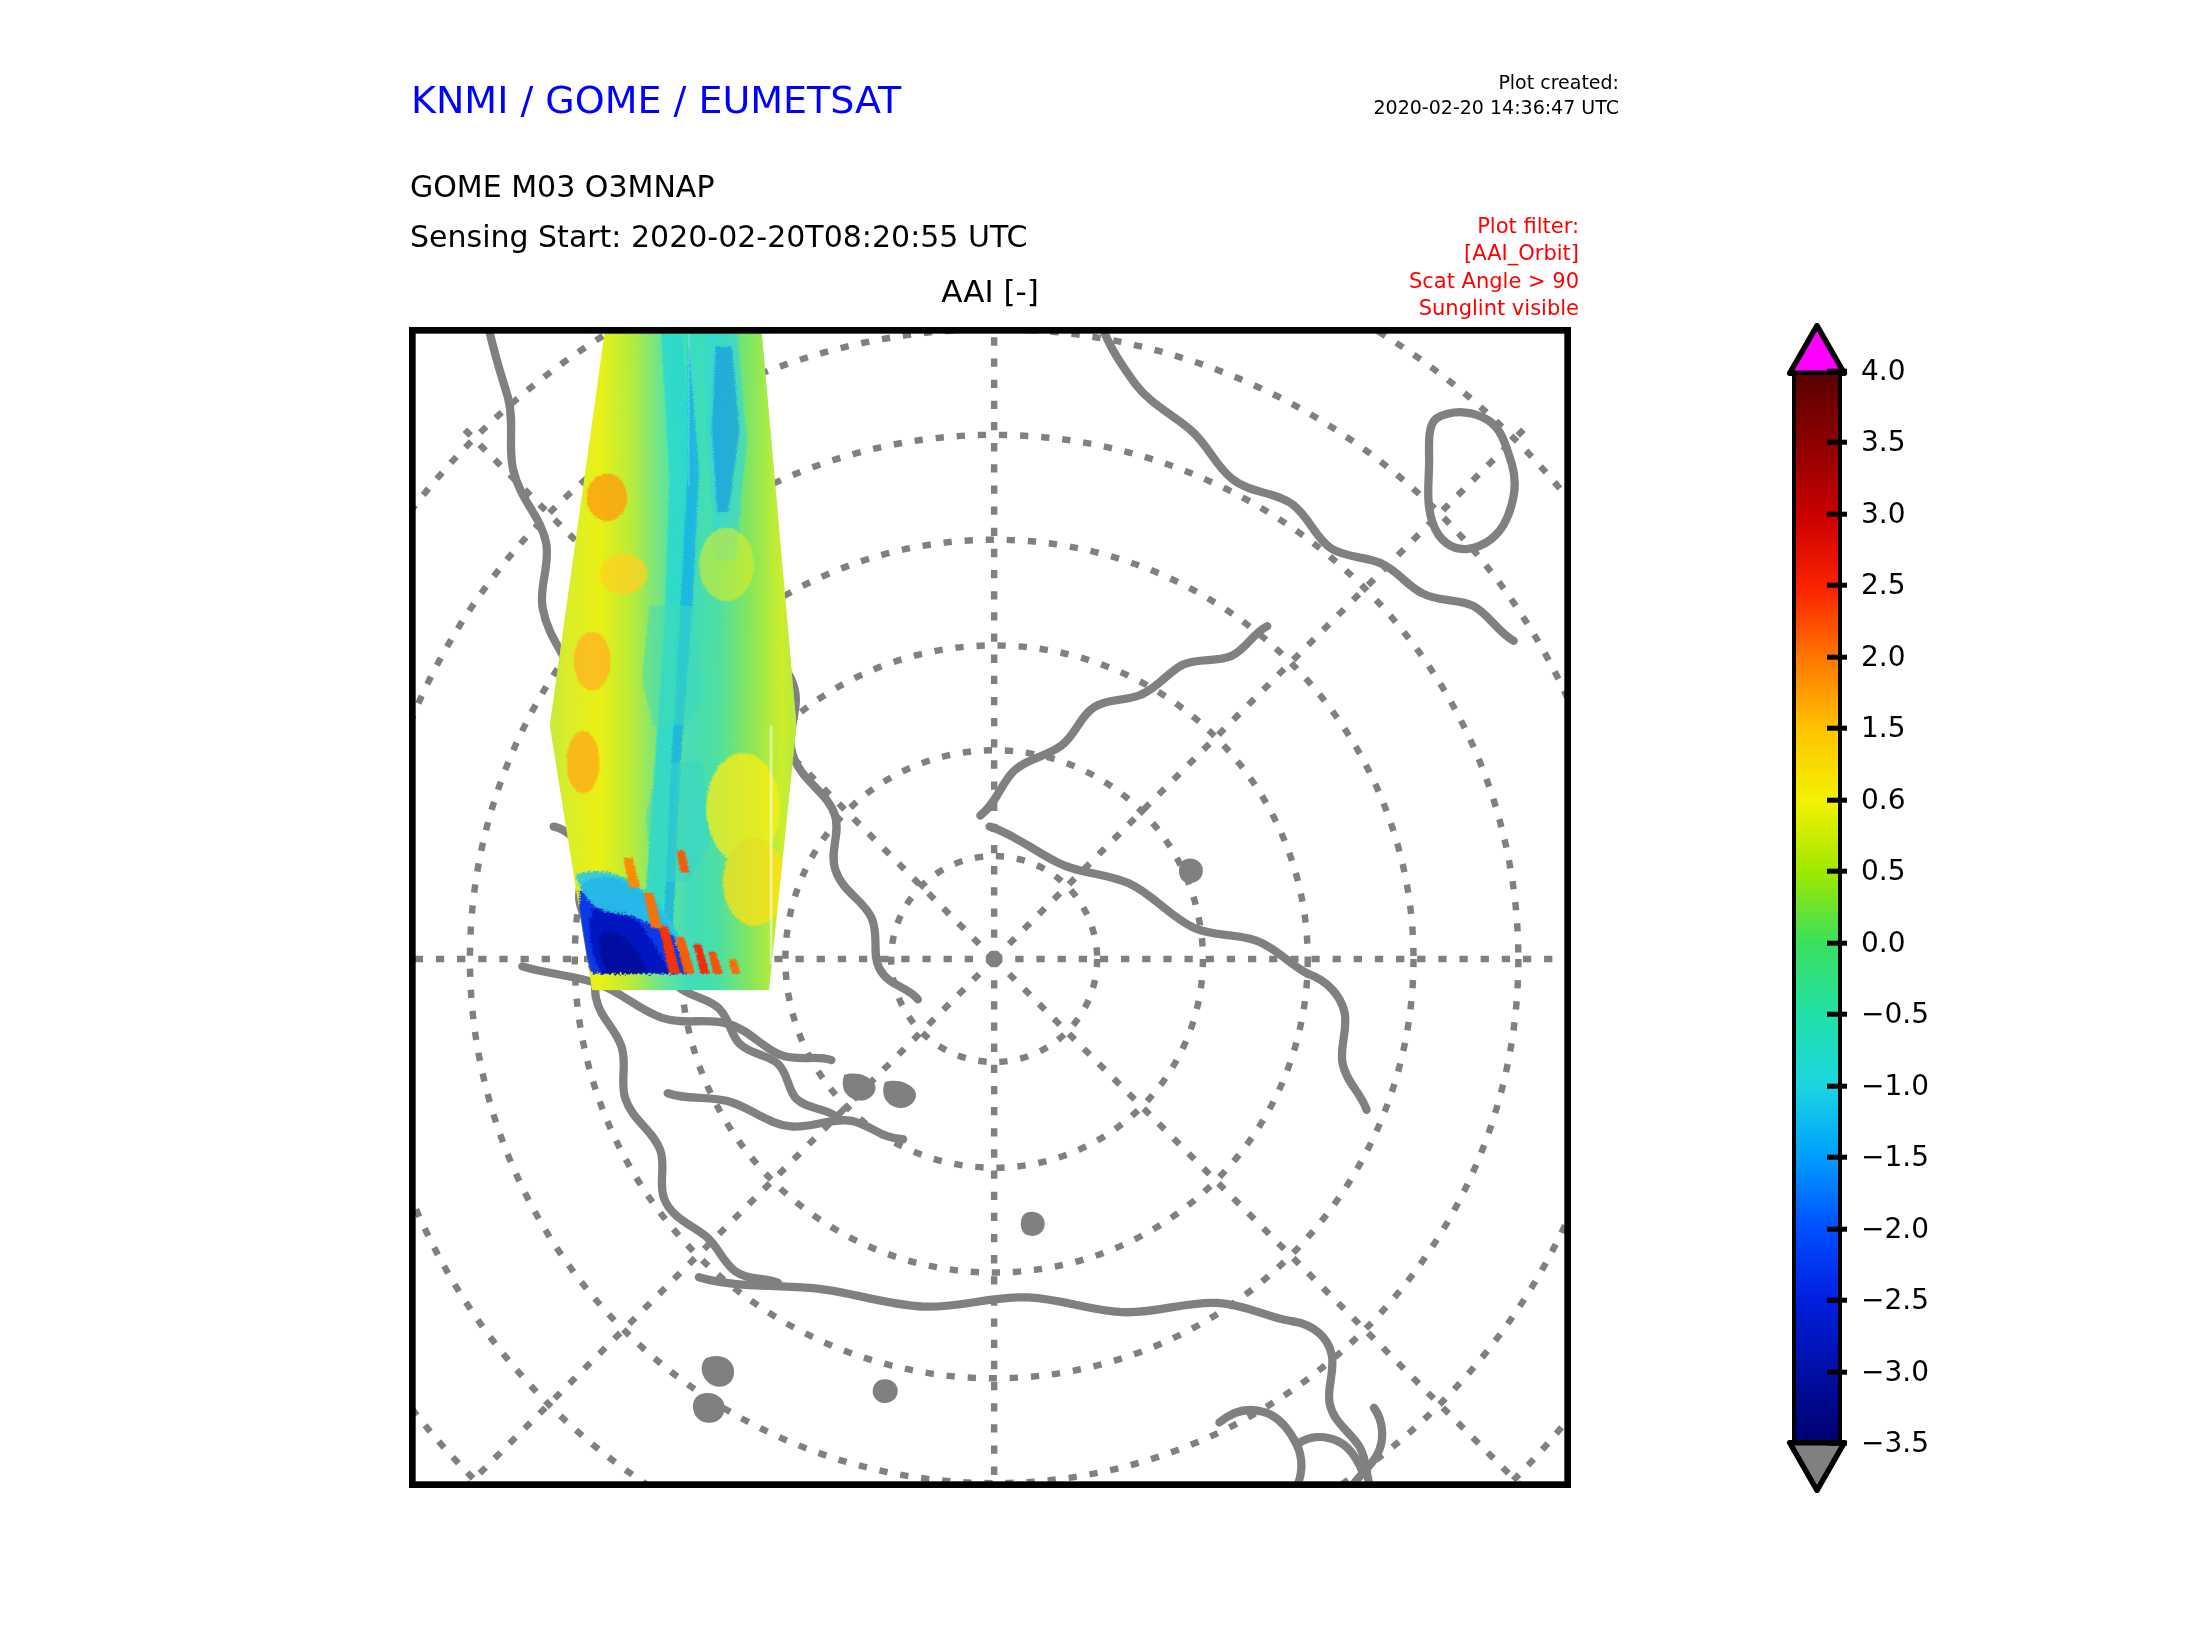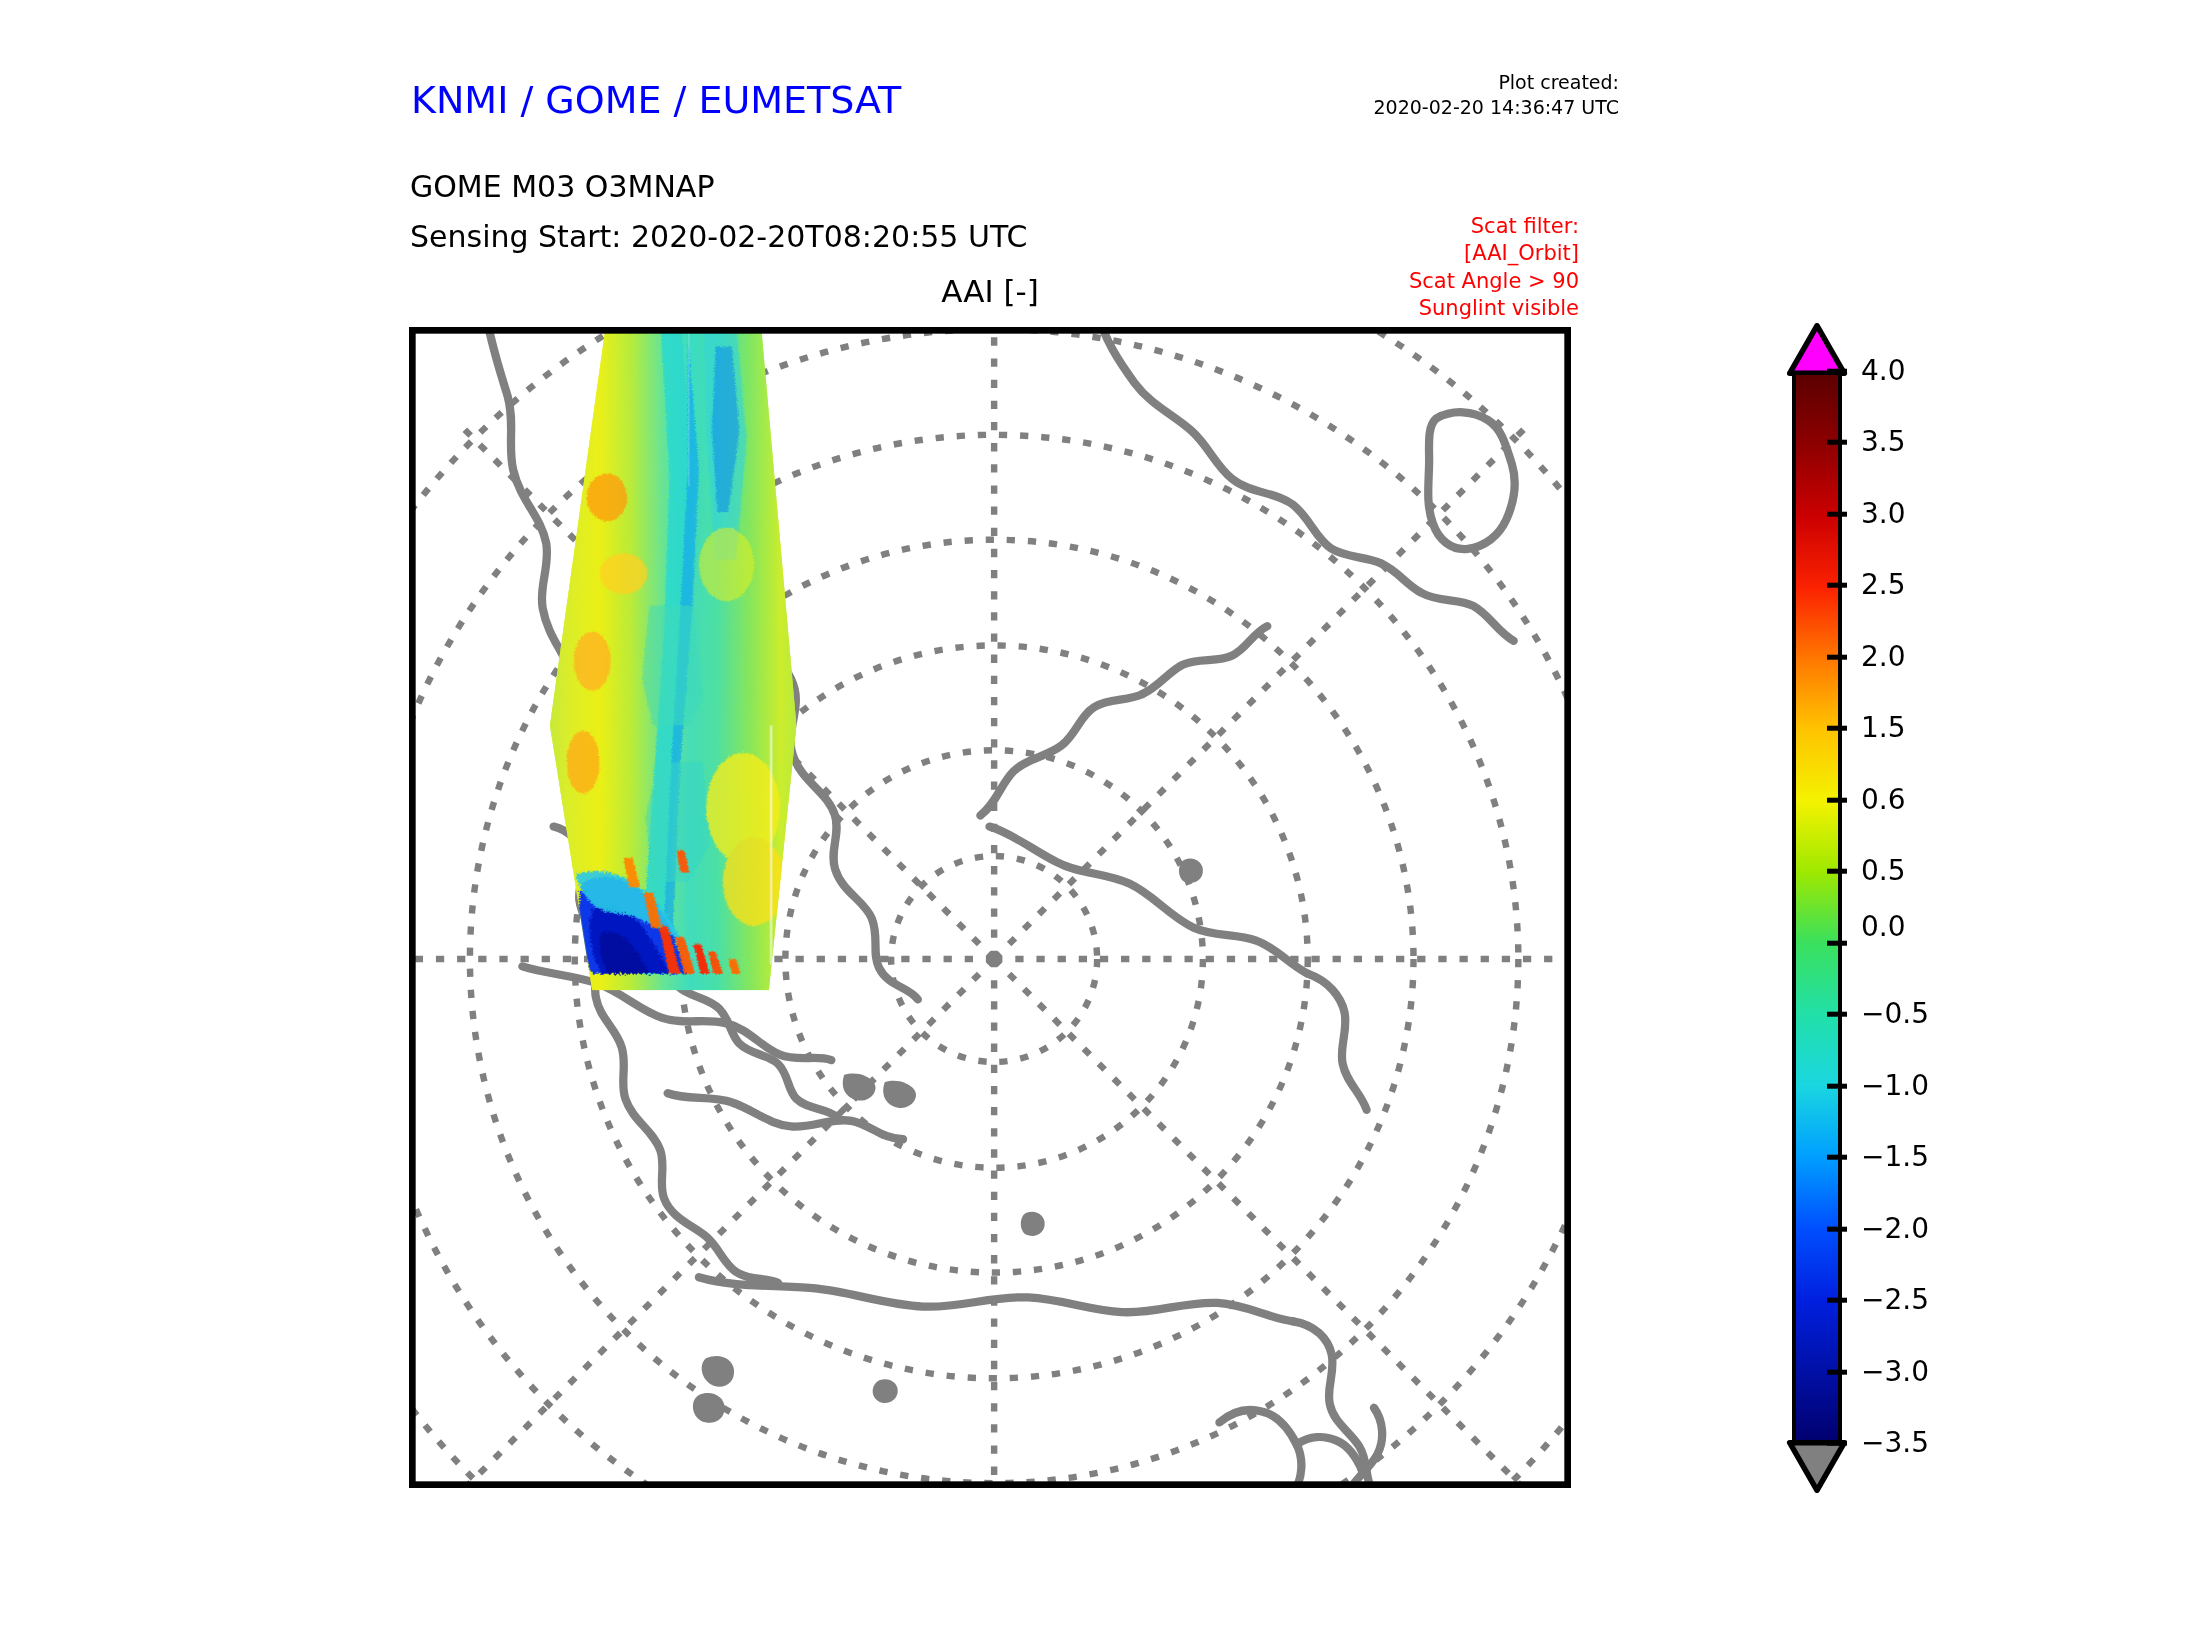--- a/index.html
+++ b/index.html
@@ -44,21 +44,21 @@
 
 <div id="plot-created-block">
   <div>Plot created:</div>
   <div>2020-02-20 14:36:47 UTC</div>
 </div>
 
 <div id="product-title">GOME M03 O3MNAP</div>
 <div id="sensing-start">Sensing Start: 2020-02-20T08:20:55 UTC</div>
 
 <div id="plot-filter-block">
-  <div>Scat filter:</div>
+  <div>Plot filter:</div>
   <div>[AAI_Orbit]</div>
   <div>Scat Angle &gt; 90</div>
   <div>Sunglint visible</div>
 </div>
 
 <div id="axis-title">AAI [-]</div>
 
 <div id="map-frame">
   <svg id="map-svg" viewBox="0 0 1257 1256" preserveAspectRatio="none">
     <defs>
@@ -354,21 +354,21 @@
       <div class="cb-label" style="top: 262px;">2.5</div>
       <div class="cb-tickmark" style="top: 334px;"></div>
       <div class="cb-label" style="top: 334px; text-align: center;">2.0</div>
       <div class="cb-tickmark" style="top: 405px;"></div>
       <div class="cb-label" style="top: 405px;">1.5</div>
       <div class="cb-tickmark" style="top: 477px;"></div>
       <div class="cb-label" style="top: 477px;">0.6</div>
       <div class="cb-tickmark" style="top: 548px;"></div>
       <div class="cb-label" style="top: 548px;">0.5</div>
       <div class="cb-tickmark" style="top: 620px;"></div>
-      <div class="cb-label" style="top: 604px;">0.0</div>
+      <div class="cb-label" style="top: 620px;">0.0</div>
       <div class="cb-tickmark" style="top: 691px;"></div>
       <div class="cb-label" style="top: 691px;">−0.5</div>
       <div class="cb-tickmark" style="top: 763px;"></div>
       <div class="cb-label" style="top: 763px;">−1.0</div>
       <div class="cb-tickmark" style="top: 834px;"></div>
       <div class="cb-label" style="top: 834px;">−1.5</div>
       <div class="cb-tickmark" style="top: 906px;"></div>
       <div class="cb-label" style="top: 906px;">−2.0</div>
       <div class="cb-tickmark" style="top: 977px;"></div>
       <div class="cb-label" style="top: 977px;">−2.5</div>

